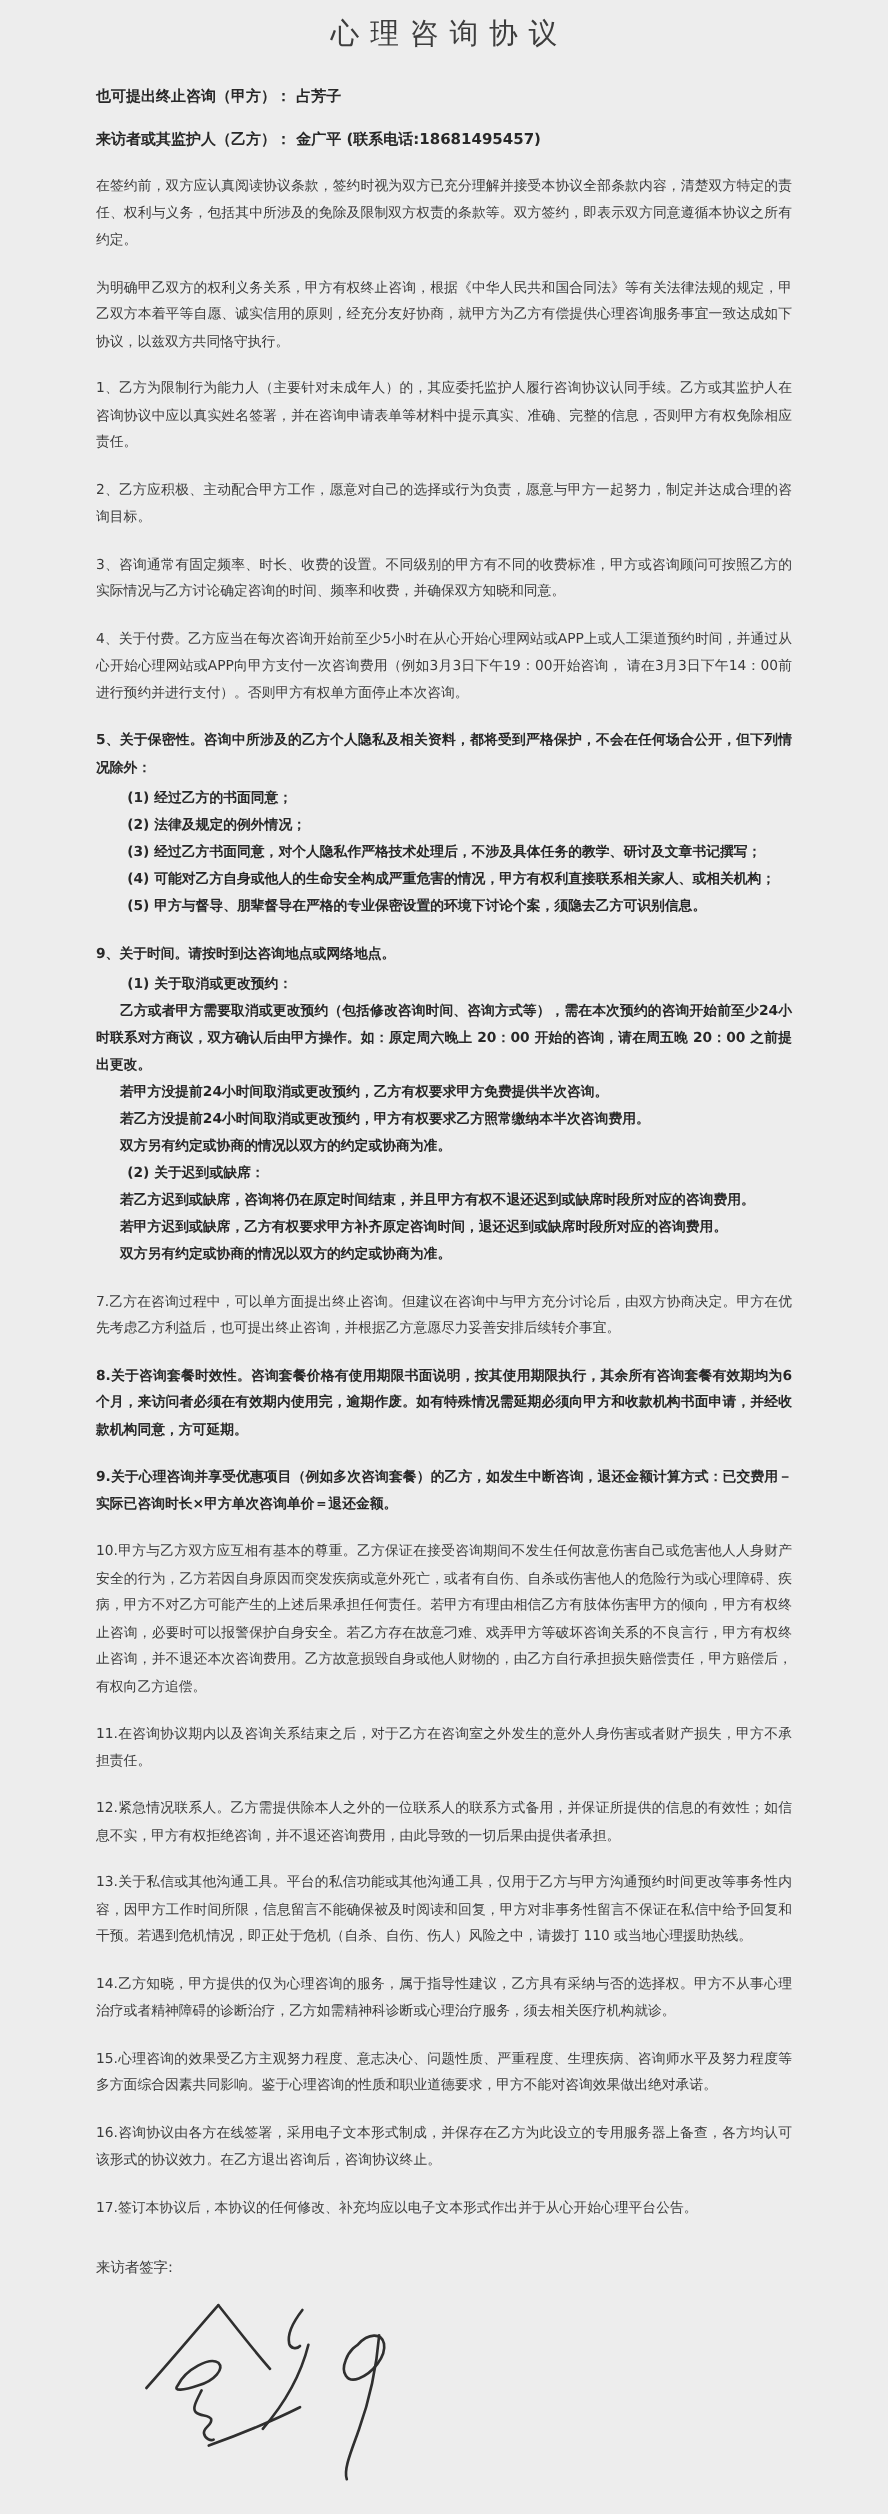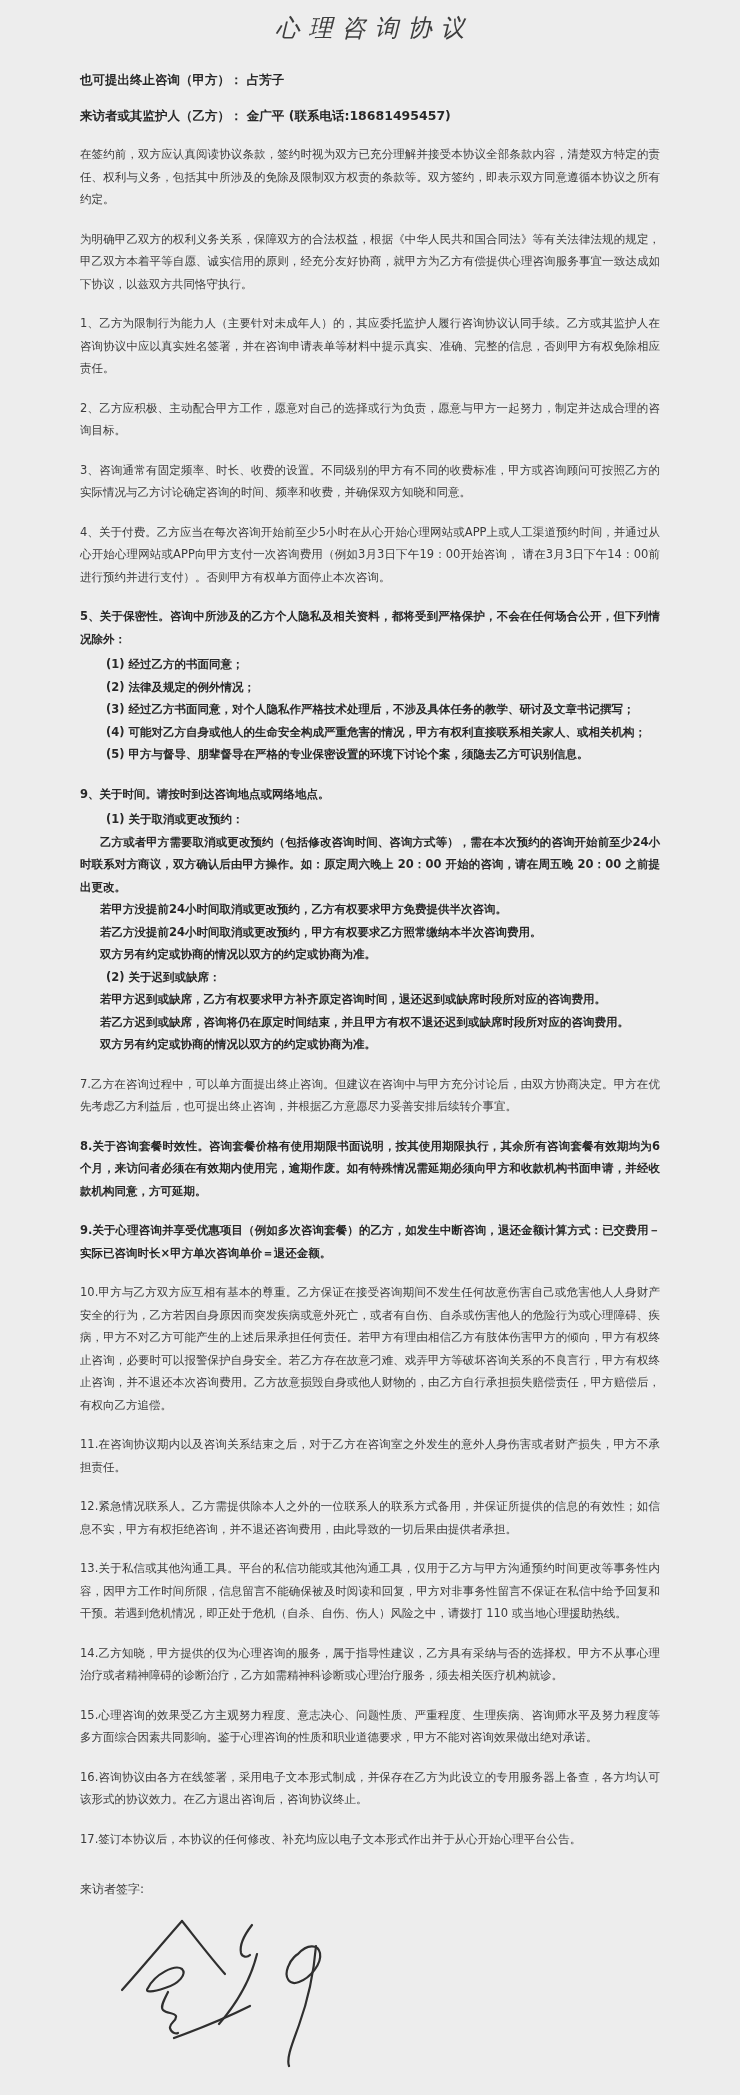--- a/index.html
+++ b/index.html
@@ -15,21 +15,20 @@
   }
   .doc{padding:6px 80px 0 80px;}
   .title{
     text-align:center;
     font-size:24px;
     font-weight:400;
     letter-spacing:9px;
     text-indent:9px;
     color:var(--title,#3d3d3d);
     margin:6px 0 26px 0;
-    font-style:italic;
   }
   .party{
     font-weight:700;
     font-size:12.5px;
     line-height:20px;
     color:var(--emph,#2a2a2a);
     margin:0 0 16px 0;
   }
   .clauses p{
     font-size:11.5px;
@@ -67,40 +66,40 @@
 <div class="page" style="--bg: #ededed; --body: #3b3b3b; --emph: #282828; --title: #3d3d3d; --ink: #2f2f2f;">
   <div class="doc">
 
     <h1 class="title">心理咨询协议</h1>
 
     <p class="party">也可提出终止咨询（甲方）： 占芳子</p>
     <p class="party">来访者或其监护人（乙方）： 金广平 (联系电话:18681495457)</p>
 
     <div class="clauses" id="clauses">
         <p class="sec">在签约前，双方应认真阅读协议条款，签约时视为双方已充分理解并接受本协议全部条款内容，清楚双方特定的责任、权利与义务，包括其中所涉及的免除及限制双方权责的条款等。双方签约，即表示双方同意遵循本协议之所有约定。</p>
-        <p class="sec">为明确甲乙双方的权利义务关系，保障双方的合法权益，根据《中华人民共和国合同法》等有关法律法规的规定，甲乙双方本着平等自愿、诚实信用的原则，经充分友好协商，就甲方为乙方有偿提供心理咨询服务事宜一致达成如下协议，以兹双方共同恪守执行。</p>
+        <p class="sec">为明确甲乙双方的权利义务关系，甲方有权终止咨询，根据《中华人民共和国合同法》等有关法律法规的规定，甲乙双方本着平等自愿、诚实信用的原则，经充分友好协商，就甲方为乙方有偿提供心理咨询服务事宜一致达成如下协议，以兹双方共同恪守执行。</p>
         <p class="sec">1、乙方为限制行为能力人（主要针对未成年人）的，其应委托监护人履行咨询协议认同手续。乙方或其监护人在咨询协议中应以真实姓名签署，并在咨询申请表单等材料中提示真实、准确、完整的信息，否则甲方有权免除相应责任。</p>
         <p class="sec">2、乙方应积极、主动配合甲方工作，愿意对自己的选择或行为负责，愿意与甲方一起努力，制定并达成合理的咨询目标。</p>
         <p class="sec">3、咨询通常有固定频率、时长、收费的设置。不同级别的甲方有不同的收费标准，甲方或咨询顾问可按照乙方的实际情况与乙方讨论确定咨询的时间、频率和收费，并确保双方知晓和同意。</p>
         <p class="sec">4、关于付费。乙方应当在每次咨询开始前至少5小时在从心开始心理网站或APP上或人工渠道预约时间，并通过从心开始心理网站或APP向甲方支付一次咨询费用（例如3月3日下午19：00开始咨询， 请在3月3日下午14：00前进行预约并进行支付）。否则甲方有权单方面停止本次咨询。</p>
         <p class="sec b tb">5、关于保密性。咨询中所涉及的乙方个人隐私及相关资料，都将受到严格保护，不会在任何场合公开，但下列情况除外：</p>
         <p class="line b ind">(1) 经过乙方的书面同意；</p>
         <p class="line b ind">(2) 法律及规定的例外情况；</p>
         <p class="line b ind">(3) 经过乙方书面同意，对个人隐私作严格技术处理后，不涉及具体任务的教学、研讨及文章书记撰写；</p>
         <p class="line b ind">(4) 可能对乙方自身或他人的生命安全构成严重危害的情况，甲方有权利直接联系相关家人、或相关机构；</p>
         <p class="line b ind">(5) 甲方与督导、朋辈督导在严格的专业保密设置的环境下讨论个案，须隐去乙方可识别信息。</p>
         <p class="sec b tb">9、关于时间。请按时到达咨询地点或网络地点。</p>
         <p class="line b ind">(1) 关于取消或更改预约：</p>
         <p class="line b ti">乙方或者甲方需要取消或更改预约（包括修改咨询时间、咨询方式等），需在本次预约的咨询开始前至少24小时联系对方商议，双方确认后由甲方操作。如：原定周六晚上 20：00 开始的咨询，请在周五晚 20：00 之前提出更改。</p>
         <p class="line b ti">若甲方没提前24小时间取消或更改预约，乙方有权要求甲方免费提供半次咨询。</p>
         <p class="line b ti">若乙方没提前24小时间取消或更改预约，甲方有权要求乙方照常缴纳本半次咨询费用。</p>
         <p class="line b ti">双方另有约定或协商的情况以双方的约定或协商为准。</p>
         <p class="line b ind">(2) 关于迟到或缺席：</p>
+        <p class="line b ti">若乙方迟到或缺席，咨询将仍在原定时间结束，并且甲方有权不退还迟到或缺席时段所对应的咨询费用。</p>
         <p class="line b ti">若甲方迟到或缺席，乙方有权要求甲方补齐原定咨询时间，退还迟到或缺席时段所对应的咨询费用。</p>
-        <p class="line b ti">若乙方迟到或缺席，咨询将仍在原定时间结束，并且甲方有权不退还迟到或缺席时段所对应的咨询费用。</p>
         <p class="line b ti">双方另有约定或协商的情况以双方的约定或协商为准。</p>
         <p class="sec">7.乙方在咨询过程中，可以单方面提出终止咨询。但建议在咨询中与甲方充分讨论后，由双方协商决定。甲方在优先考虑乙方利益后，也可提出终止咨询，并根据乙方意愿尽力妥善安排后续转介事宜。</p>
         <p class="sec b">8.关于咨询套餐时效性。咨询套餐价格有使用期限书面说明，按其使用期限执行，其余所有咨询套餐有效期均为6个月，来访问者必须在有效期内使用完，逾期作废。如有特殊情况需延期必须向甲方和收款机构书面申请，并经收款机构同意，方可延期。</p>
         <p class="sec b">9.关于心理咨询并享受优惠项目（例如多次咨询套餐）的乙方，如发生中断咨询，退还金额计算方式：已交费用－实际已咨询时长×甲方单次咨询单价＝退还金额。</p>
         <p class="sec">10.甲方与乙方双方应互相有基本的尊重。乙方保证在接受咨询期间不发生任何故意伤害自己或危害他人人身财产安全的行为，乙方若因自身原因而突发疾病或意外死亡，或者有自伤、自杀或伤害他人的危险行为或心理障碍、疾病，甲方不对乙方可能产生的上述后果承担任何责任。若甲方有理由相信乙方有肢体伤害甲方的倾向，甲方有权终止咨询，必要时可以报警保护自身安全。若乙方存在故意刁难、戏弄甲方等破坏咨询关系的不良言行，甲方有权终止咨询，并不退还本次咨询费用。乙方故意损毁自身或他人财物的，由乙方自行承担损失赔偿责任，甲方赔偿后，有权向乙方追偿。</p>
         <p class="sec">11.在咨询协议期内以及咨询关系结束之后，对于乙方在咨询室之外发生的意外人身伤害或者财产损失，甲方不承担责任。</p>
         <p class="sec">12.紧急情况联系人。乙方需提供除本人之外的一位联系人的联系方式备用，并保证所提供的信息的有效性；如信息不实，甲方有权拒绝咨询，并不退还咨询费用，由此导致的一切后果由提供者承担。</p>
         <p class="sec">13.关于私信或其他沟通工具。平台的私信功能或其他沟通工具，仅用于乙方与甲方沟通预约时间更改等事务性内容，因甲方工作时间所限，信息留言不能确保被及时阅读和回复，甲方对非事务性留言不保证在私信中给予回复和干预。若遇到危机情况，即正处于危机（自杀、自伤、伤人）风险之中，请拨打 110 或当地心理援助热线。</p>
         <p class="sec">14.乙方知晓，甲方提供的仅为心理咨询的服务，属于指导性建议，乙方具有采纳与否的选择权。甲方不从事心理治疗或者精神障碍的诊断治疗，乙方如需精神科诊断或心理治疗服务，须去相关医疗机构就诊。</p>
         <p class="sec">15.心理咨询的效果受乙方主观努力程度、意志决心、问题性质、严重程度、生理疾病、咨询师水平及努力程度等多方面综合因素共同影响。鉴于心理咨询的性质和职业道德要求，甲方不能对咨询效果做出绝对承诺。</p>

